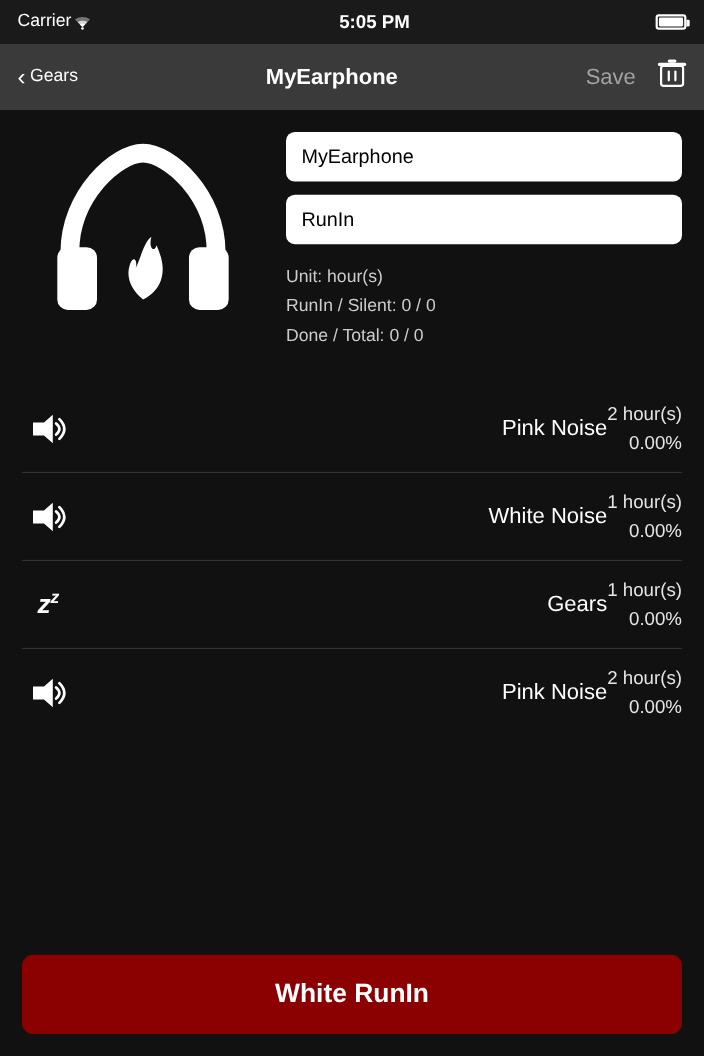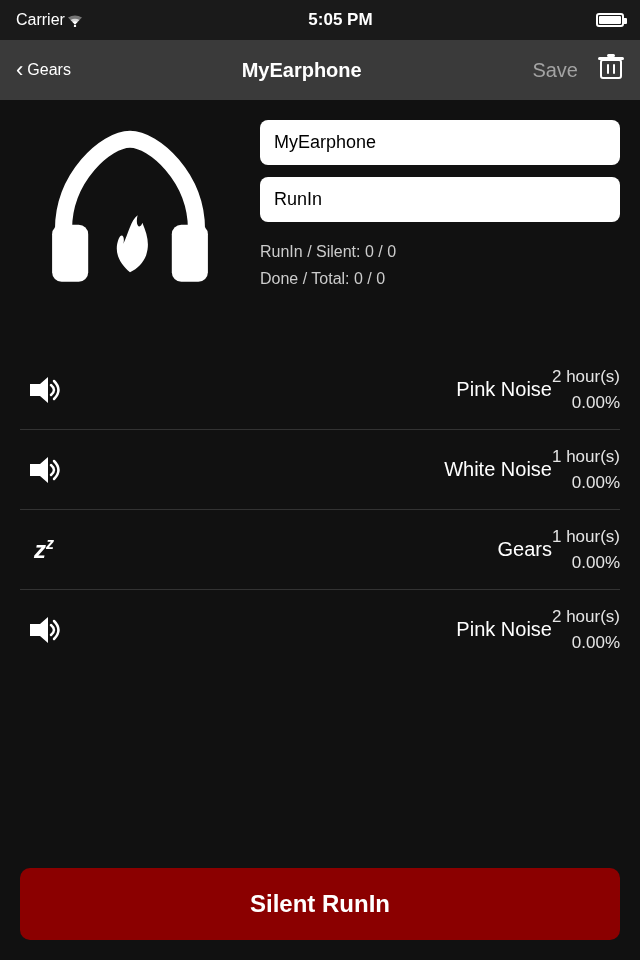--- a/index.html
+++ b/index.html
@@ -268,20 +268,21 @@
 
           <path d="M17 60 C5 50 0 38 5 25 C8 18 12 22 10 30 C15 20 18 5 25 0 C22 12 28 15 30 8 C35 20 38 30 34 42 C31 50 25 56 17 60 Z" fill="white"></path>
         </g>
       </svg>
     </div>
 
     <div class="fields-section">
       <input class="text-input" type="text" value="MyEarphone" style="">
       <input class="text-input" type="text" value="RunIn" style="">
       <div class="info-text">
+        <div>Unit: hour(s)</div>
         <div>RunIn / Silent: 0 / 0</div>
         <div>Done / Total: 0 / 0</div>
       </div>
     </div>
   </div>
 
   <div class="track-list">
 
     <div class="track-item">
       <div class="track-icon">
@@ -334,15 +335,15 @@
       </div>
       <div class="track-name">Pink Noise</div>
       <div class="track-stats">
         <div>2 hour(s)</div>
         <div>0.00%</div>
       </div>
     </div>
 
   </div>
 
-  <button class="start-button">Silent RunIn</button>
+  <button class="start-button">White RunIn</button>
 
 </div>
 
 </body></html>

